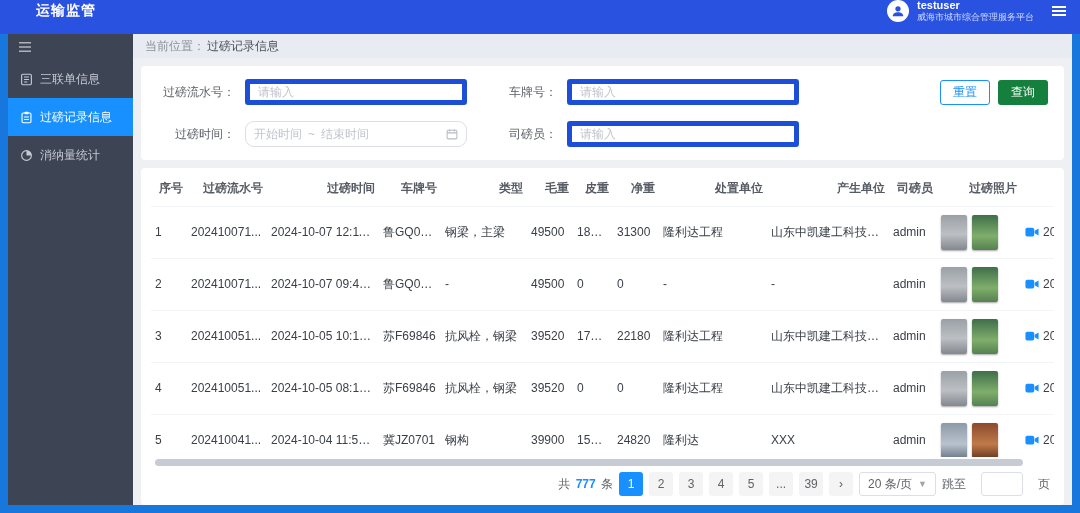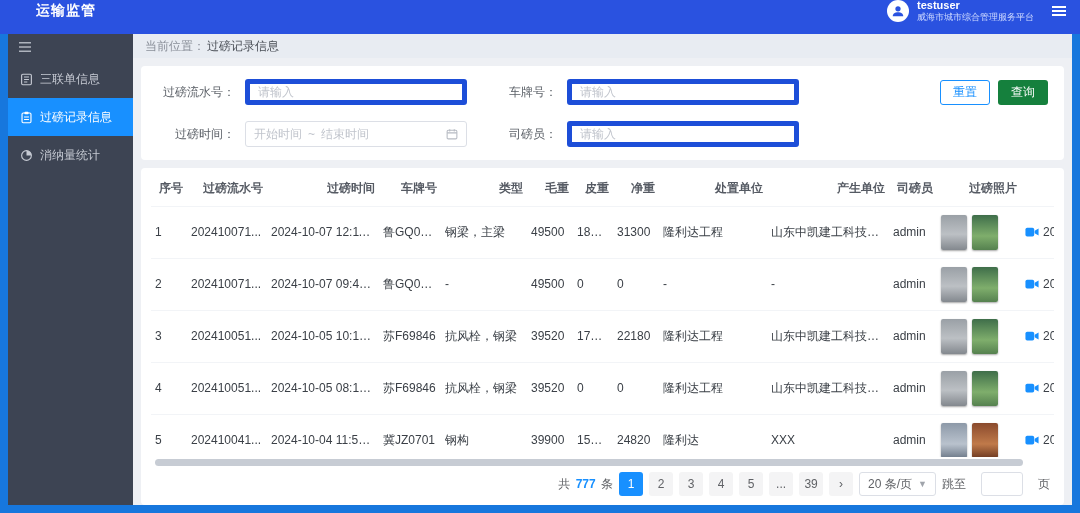--- a/index.html
+++ b/index.html
@@ -33,21 +33,21 @@
 
   
   .filter-card { flex:0 0 auto; padding:12px 16px; }
   .filter-row { display:flex; align-items:center; height:28px; font-size:12px; color:#5a5f66; }
   .filter-row + .filter-row { margin-top:14px; }
   .filter-row label { width:78px; text-align:right; margin-right:10px; flex:0 0 auto; }
   .filter-row label.short { width:60px; margin-left:30px; }
   .f-input { width:222px; height:26px; border:5px solid #1d4ed8; border-radius:3px; padding:0 8px; font-size:12px; color:#333; background:#fff; outline:none; }
   .f-input::placeholder { color:#c0c4cc; }
   .f-input.plate { width:232px; }
-  .range-box { width:222px; height:26px; border:1px solid #dcdfe6; border-radius:3px; display:flex; align-items:center; padding:0 8px; gap:6px; color:#c0c4cc; background:#fff; cursor:text; }
+  .range-box { width:222px; height:26px; border:1px solid #dcdfe6; border-radius:9px; display:flex; align-items:center; padding:0 8px; gap:6px; color:#c0c4cc; background:#fff; cursor:text; }
   .range-box .sep { color:#c0c4cc; }
   .range-box .cal { margin-left:auto; display:flex; }
   .filter-btns { margin-left:auto; display:flex; gap:8px; }
   .btn { height:25px; padding:0 12px; font-size:12px; border-radius:3px; cursor:pointer; border:1px solid transparent; }
   .btn.ghost { background:#fff; border-color:#1890ff; color:#1890ff; }
   .btn.primary { background:#15803d; color:#fff; }
 
   
   .table-card { flex:1; min-height:0; margin-bottom:0; display:flex; flex-direction:column; padding:4px 10px 4px 10px; overflow:hidden; }
   .table-clip { flex:1; min-height:0; overflow:hidden; }

